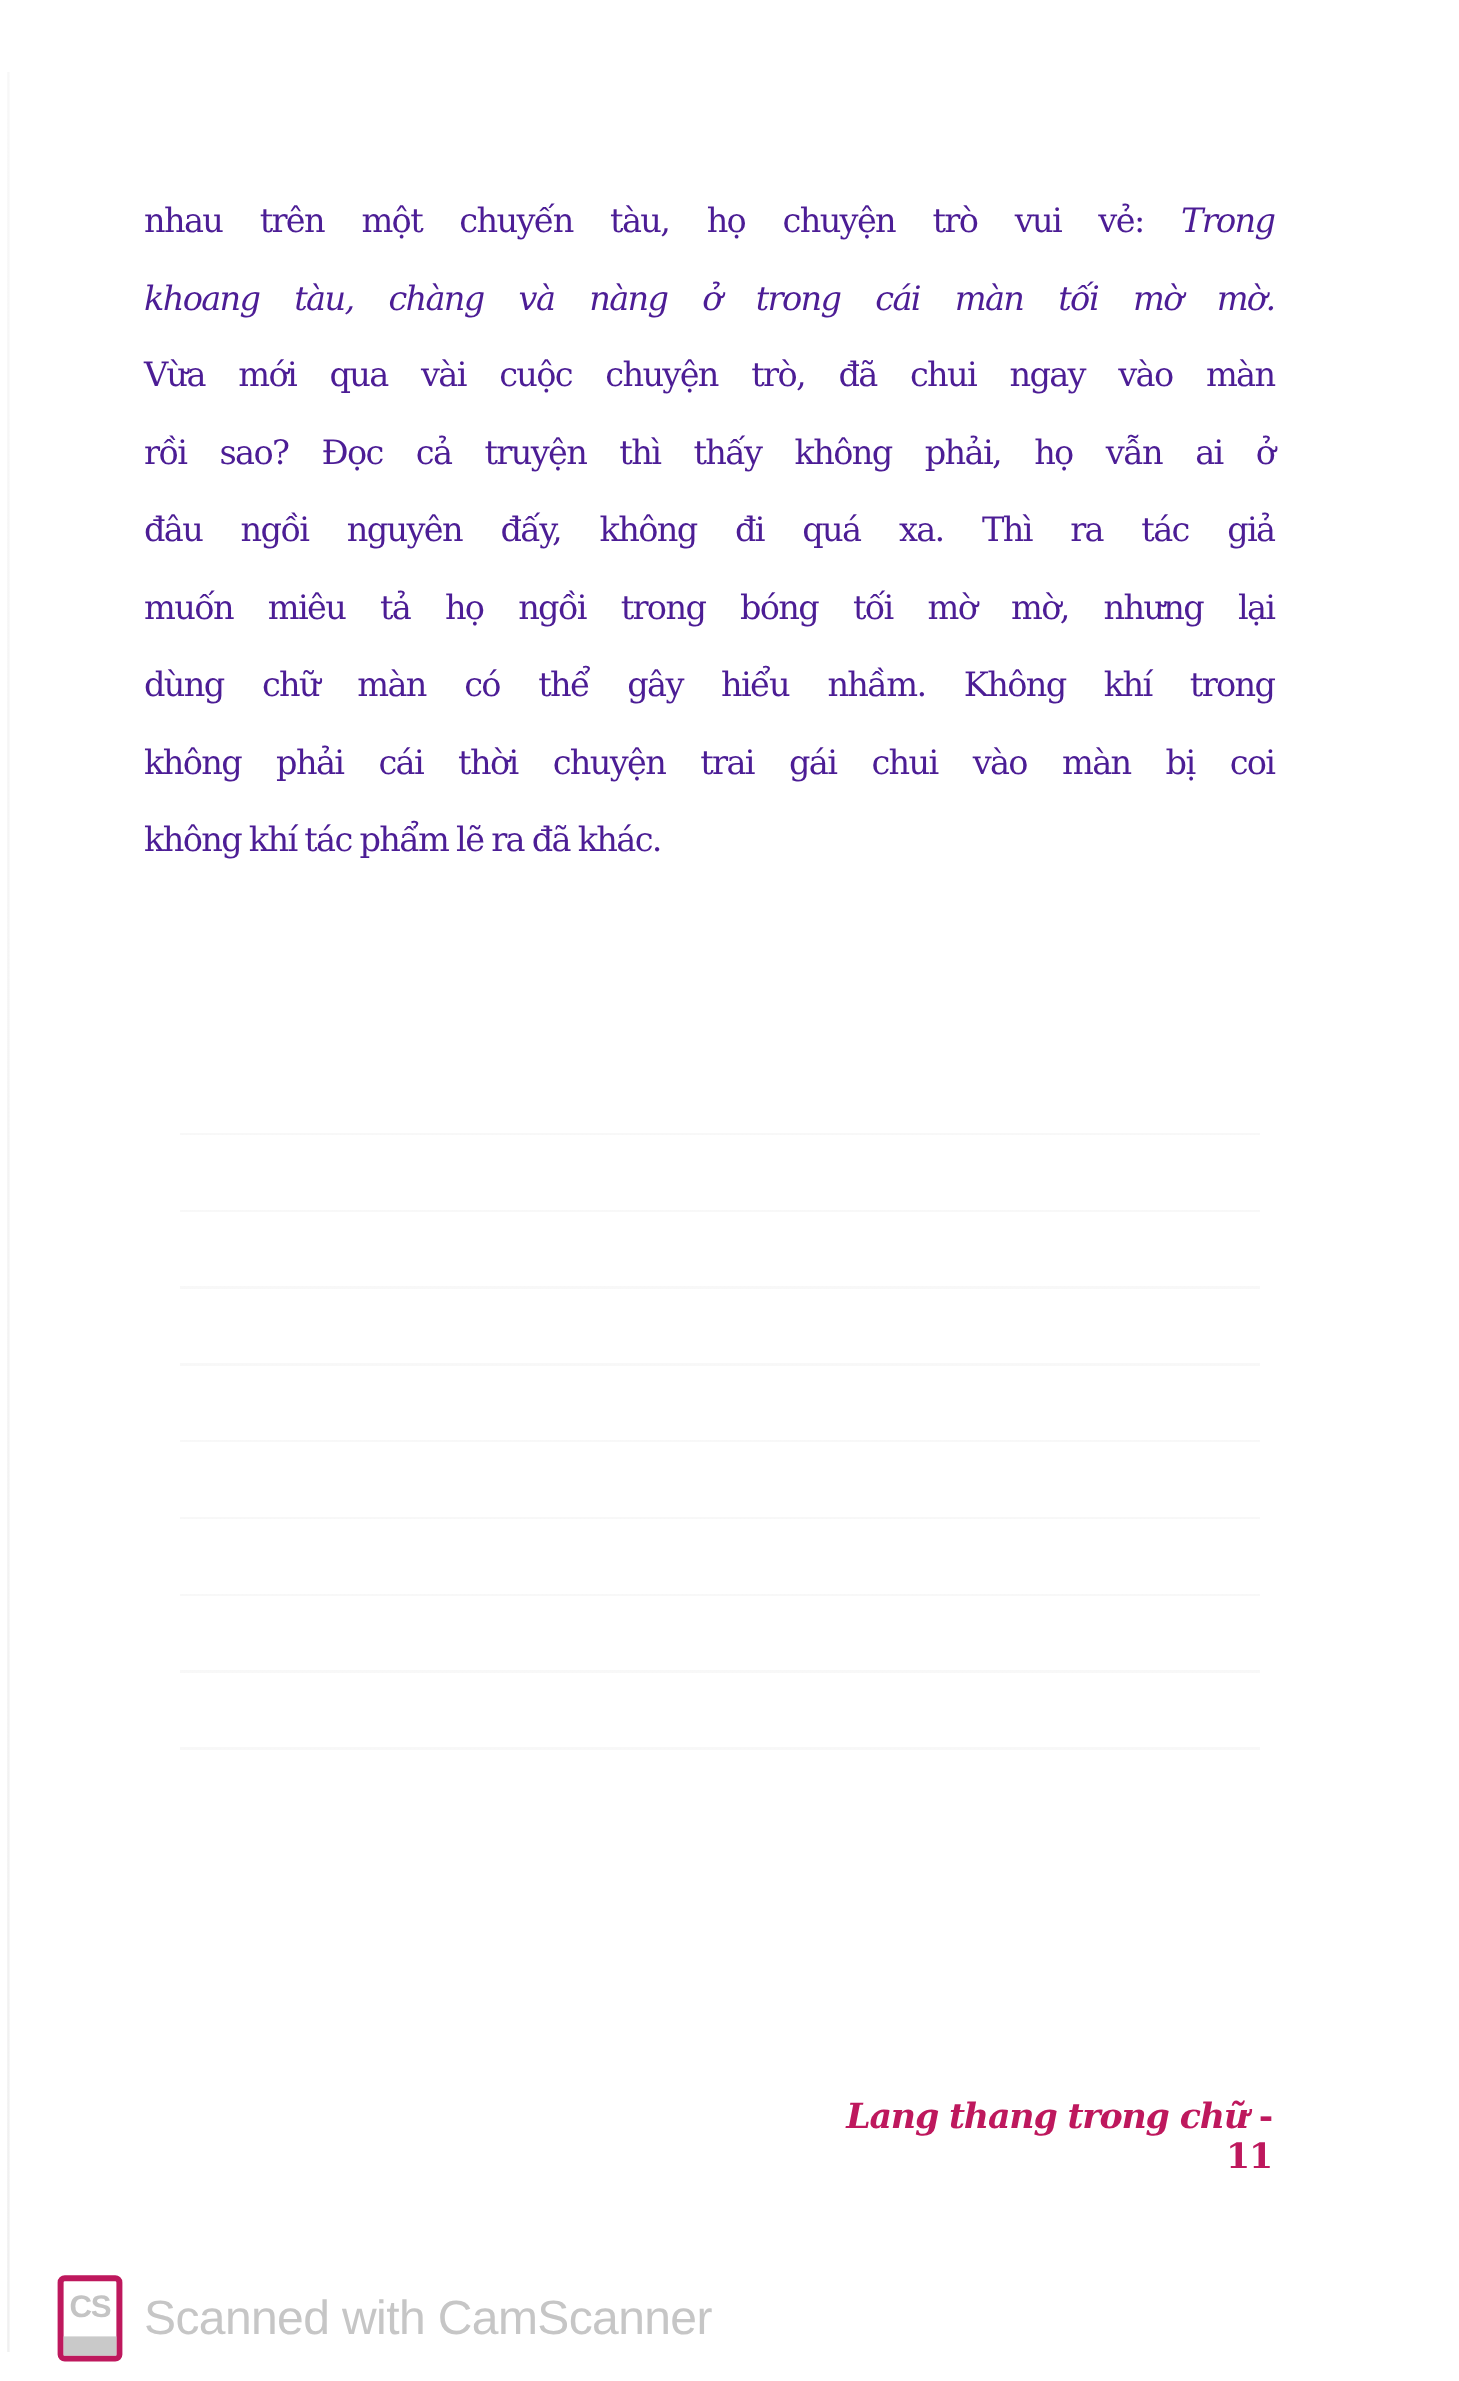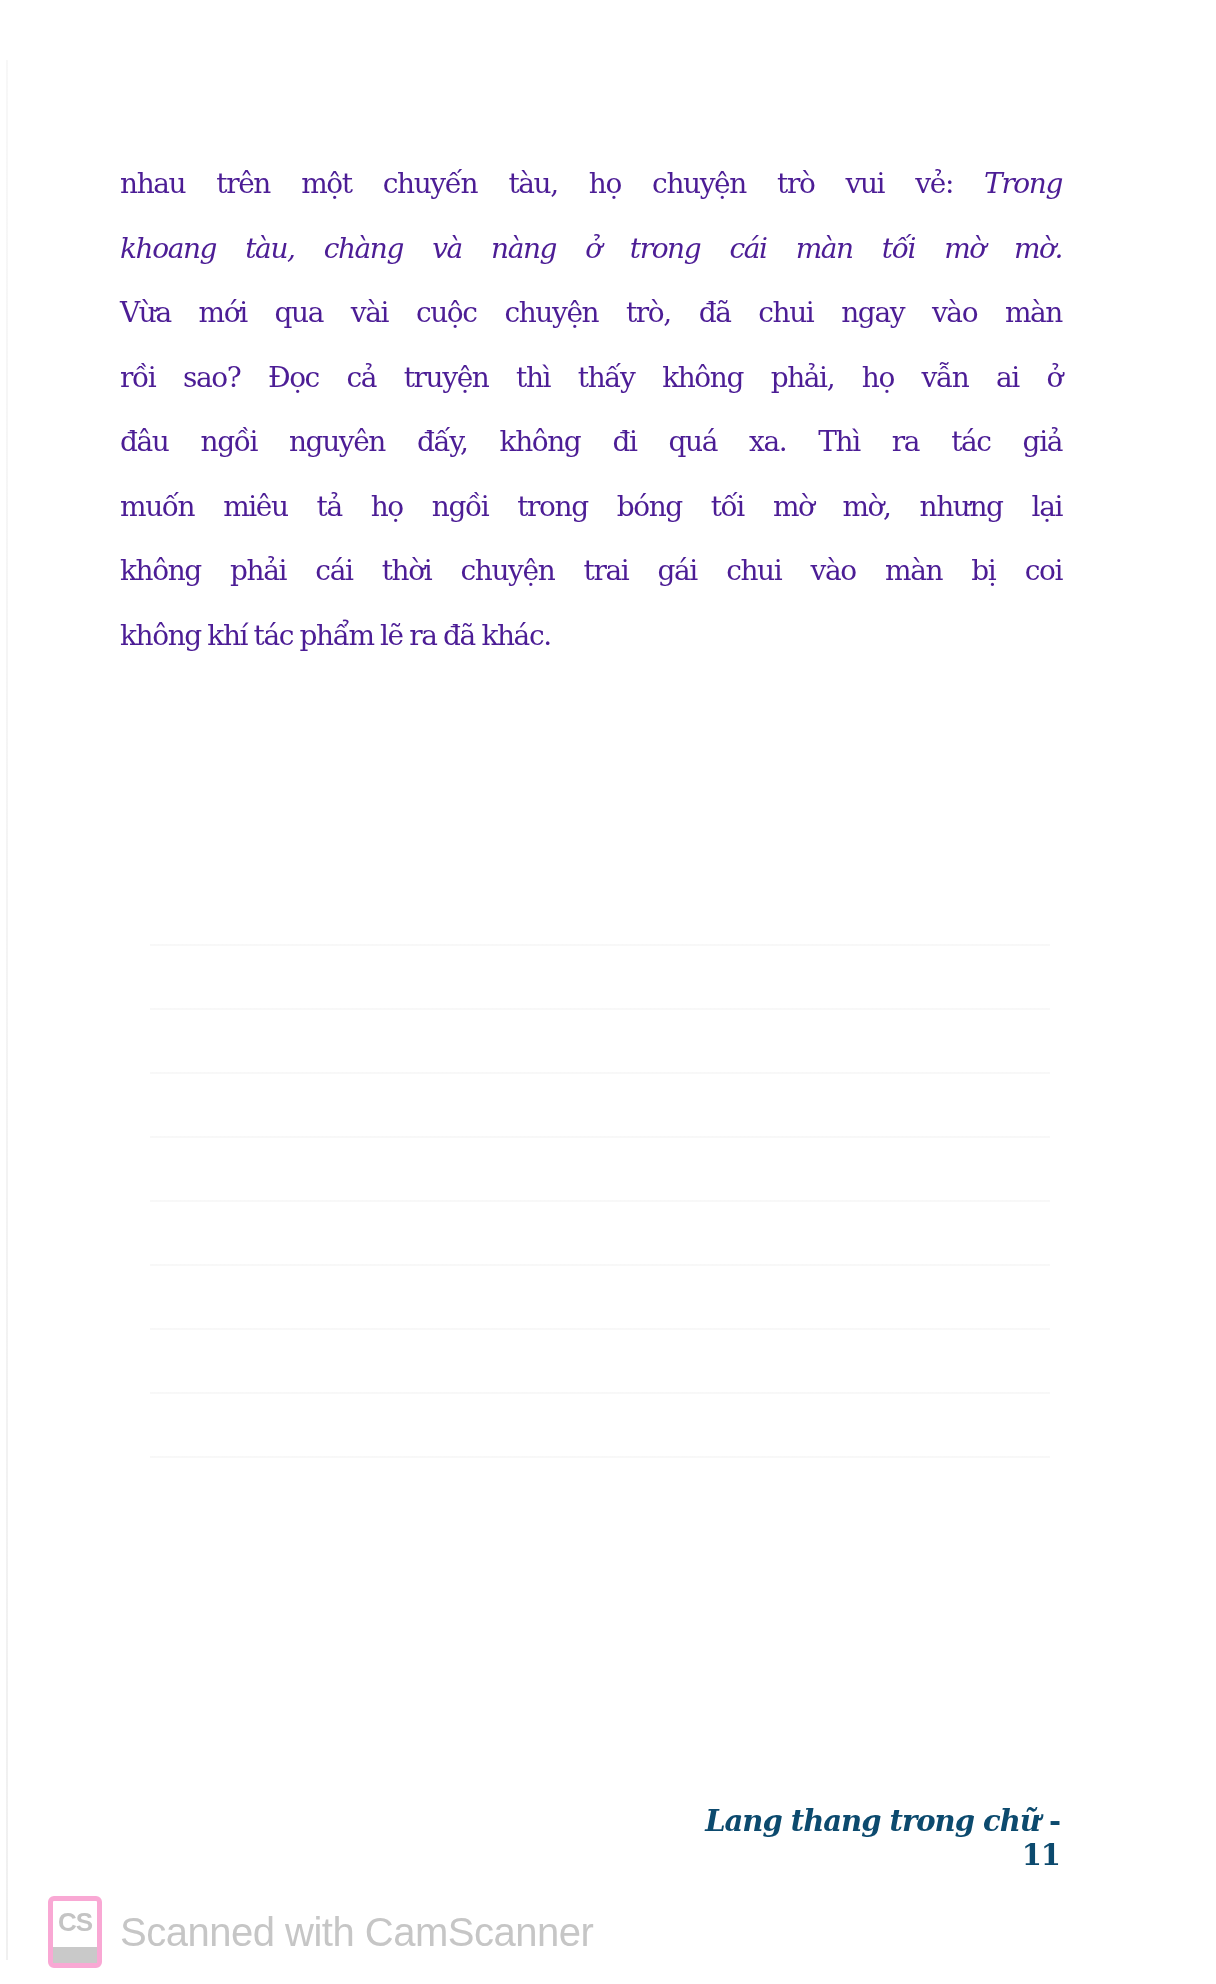--- a/index.html
+++ b/index.html
@@ -22,30 +22,30 @@
     height:64.5px; overflow:visible;
   }
   .line.last { text-align-last:left; }
   .it { font-style:italic; }
   .ghost {
     position:absolute; left:150px; top:900px; width:900px; height:560px;
     opacity:.06;
     background:repeating-linear-gradient(180deg, transparent 0 44px, #888 44px 46px, transparent 46px 64px);
   }
   .footer {
-    position:absolute; left:700px; top:1804px; width:360px; text-align:right;
-    font-family:"DejaVu Serif", serif; font-weight:bold; font-size:29px; color:#0c4a6e;
+    position:absolute; left:700px; top:1746px; width:360px; text-align:right;
+    font-family:"DejaVu Serif", serif; font-weight:bold; font-size:29px; color:#be185d;
     letter-spacing:-1px;
   }
   .footer .title { font-style:italic; }
   .watermark {
     position:absolute; left:48px; top:1896px; height:72px; display:flex; align-items:center;
   }
   .cs-logo {
-    width:54px; height:72px; box-sizing:border-box; border:5px solid #f9a8d4; border-radius:6px;
+    width:54px; height:72px; box-sizing:border-box; border:5px solid #be185d; border-radius:6px;
     position:relative; background:#fff;
   }
   .cs-logo .cs-bar { position:absolute; left:0; right:0; bottom:0; height:16px; background:#c9c9c9; }
   .cs-logo .cs-text {
     position:absolute; left:0; right:0; top:6px; text-align:center;
     font-family:"Liberation Sans", sans-serif; font-weight:bold; font-size:26px; color:#c4c4c4; letter-spacing:-1px;
   }
   .wm-text {
     margin-left:18px; font-family:"Liberation Sans", sans-serif; font-size:40px; color:#c6c6c6;
     letter-spacing:-0.5px;
@@ -56,20 +56,21 @@
 
 <div class="page-edge"></div>
 
 <div class="body-text">
   <span class="line"><span>nhau trên một chuyến tàu, họ chuyện trò vui vẻ: </span><span class="it">Trong</span></span>
   <span class="line it">khoang tàu, chàng và nàng ở trong cái màn tối mờ mờ.</span>
   <span class="line">Vừa mới qua vài cuộc chuyện trò, đã chui ngay vào màn</span>
   <span class="line">rồi sao? Đọc cả truyện thì thấy không phải, họ vẫn ai ở</span>
   <span class="line">đâu ngồi nguyên đấy, không đi quá xa. Thì ra tác giả</span>
   <span class="line">muốn miêu tả họ ngồi trong bóng tối mờ mờ, nhưng lại</span>
+  <span class="line">dùng chữ màn có thể gây hiểu nhầm. Không khí trong</span>
   <span class="line">không phải cái thời chuyện trai gái chui vào màn bị coi</span>
   <span class="line last">không khí tác phẩm lẽ ra đã khác.</span>
 </div>
 
 <div class="ghost"></div>
 
 <div class="footer">
   <span class="title">Lang thang trong chữ</span><span> - </span><span>11</span>
 </div>
 

